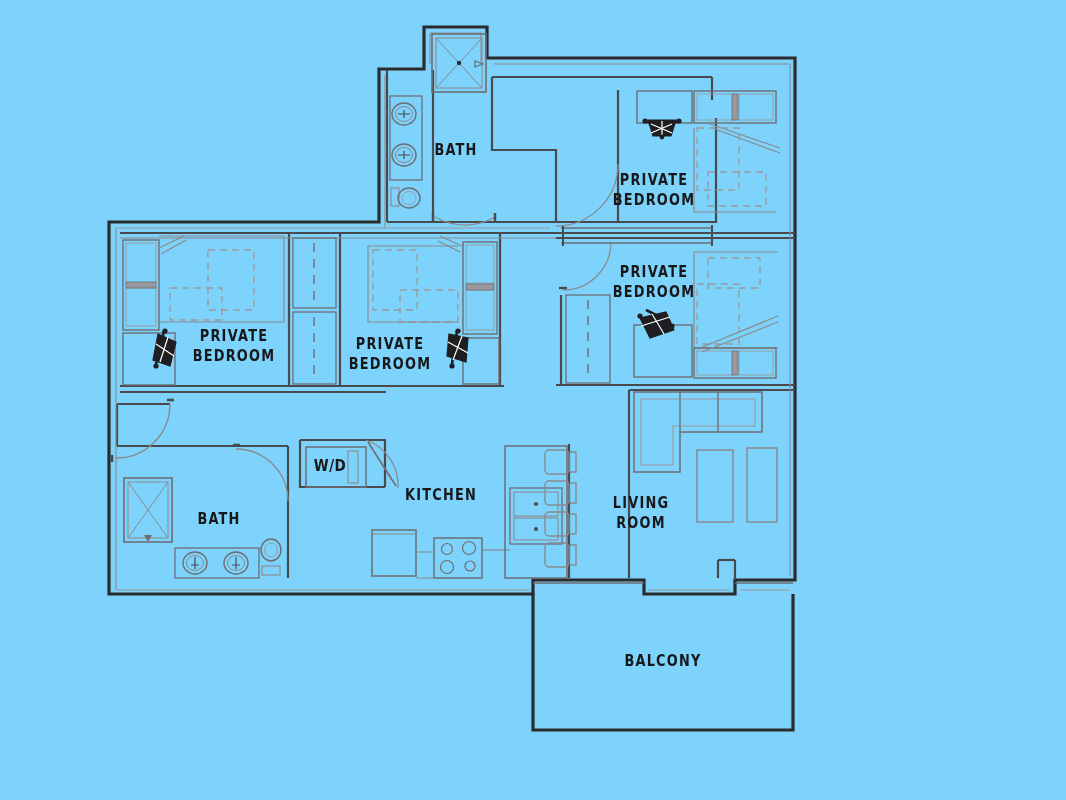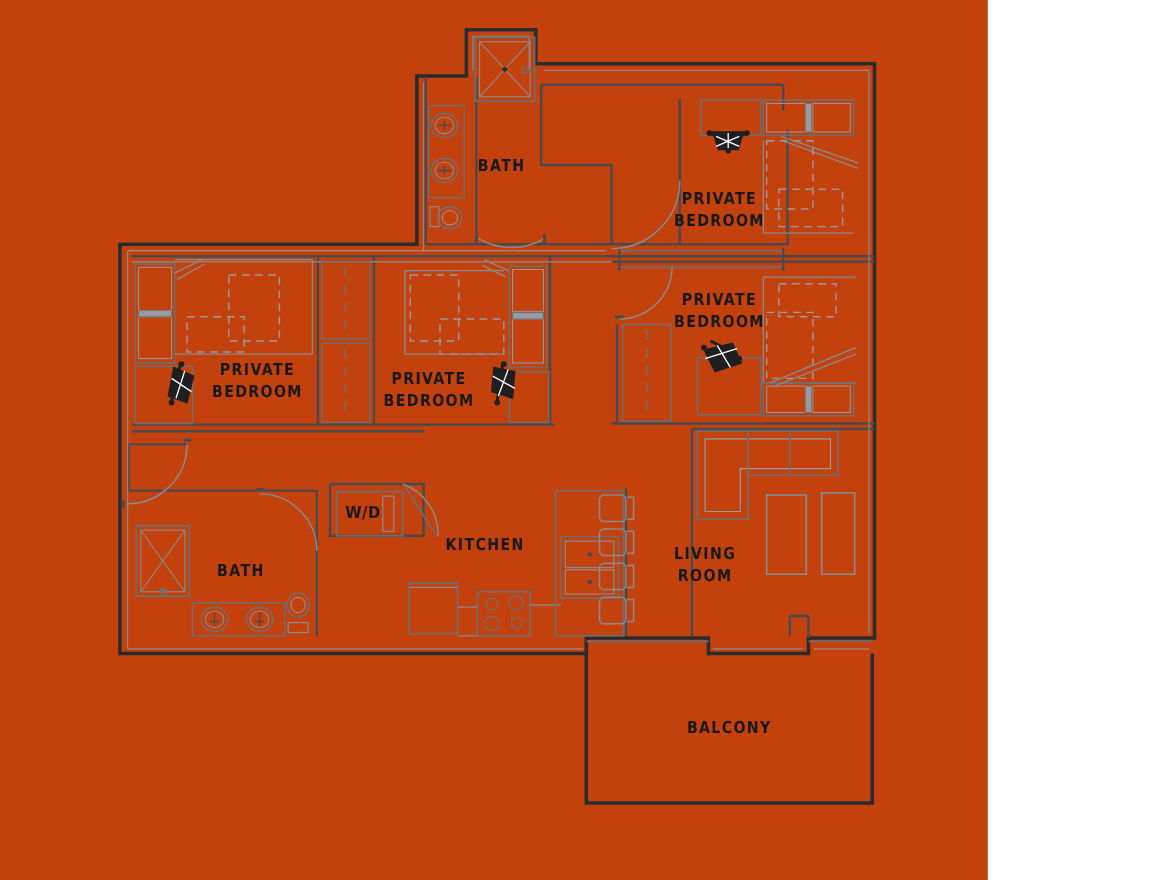--- a/index.html
+++ b/index.html
@@ -9,23 +9,23 @@
     background: #ffffff;
   }
   body {
     width: 1066px;
     height: 800px;
     overflow: hidden;
     font-family: "DejaVu Sans", sans-serif;
   }
   #plan-root {
     position: relative;
-    width: 898px;
+    width: 1066px;
     height: 800px;
-    background: #c2410c;
+    background: #7dd3fc;
   }
   #plan-svg {
     position: absolute;
     top: 0; left: 0;
     width: 1066px;
     height: 800px;
     display: block;
   }
   .room-label {
     position: absolute;

